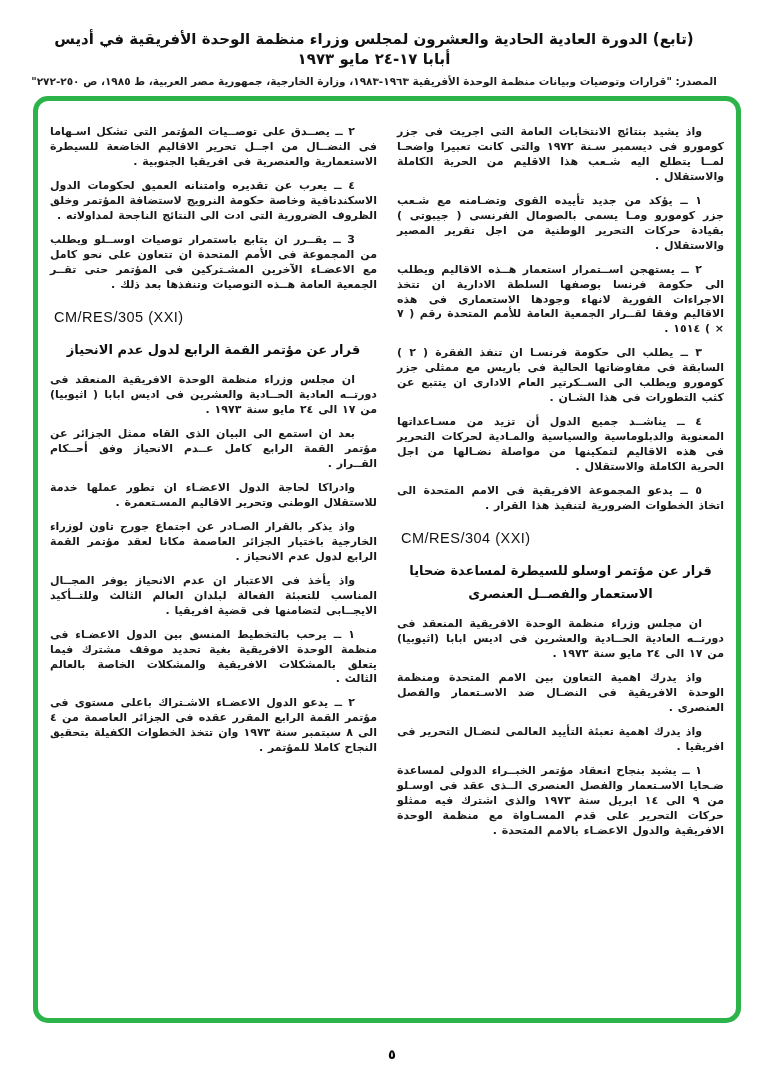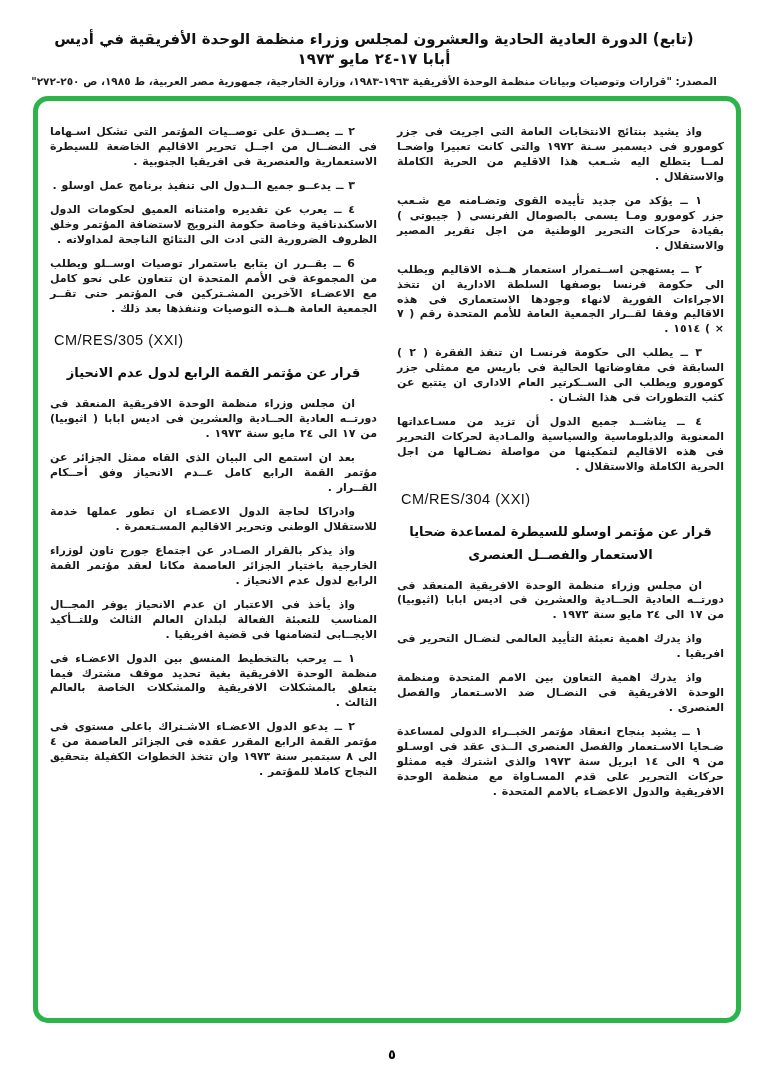--- a/index.html
+++ b/index.html
@@ -90,32 +90,32 @@
   <div class="header-line2">المصدر: "قرارات وتوصيات وبيانات منظمة الوحدة الأفريقية ١٩٦٣-١٩٨٣، وزارة الخارجية، جمهورية مصر العربية، ط ١٩٨٥، ص ٢٥٠-٢٧٢"</div>
 </div>
 
 <div class="content-box">
   <div class="col" id="col-right">
       <p class="para">واذ يشيد بنتائج الانتخابات العامة التى اجريت فى جزر كومورو فى ديسمبر سـنة ١٩٧٢ والتى كانت تعبيرا واضحـا لمــا يتطلع اليه شـعب هذا الاقليم من الحرية الكاملة والاستقلال .</p>
       <p class="para">١ ــ يؤكد من جديد تأييده القوى وتضـامنه مع شـعب جزر كومورو ومـا يسمى بالصومال الفرنسى ( جيبوتى ) بقيادة حركات التحرير الوطنية من اجل تقرير المصير والاستقلال .</p>
       <p class="para">٢ ــ يستهجن اســتمرار استعمار هــذه الاقاليم ويطلب الى حكومة فرنسا بوصفها السلطة الادارية ان تتخذ الاجراءات الفورية لانهاء وجودها الاستعمارى فى هذه الاقاليم وفقا لقــرار الجمعية العامة للأمم المتحدة رقم ( ٧ × ) ١٥١٤ .</p>
       <p class="para">٣ ــ يطلب الى حكومة فرنسـا ان تنفذ الفقرة ( ٢ ) السابقة فى مفاوضاتها الحالية فى باريس مع ممثلى جزر كومورو ويطلب الى الســكرتير العام الادارى ان يتتبع عن كثب التطورات فى هذا الشـان .</p>
       <p class="para">٤ ــ يناشــد جميع الدول أن تزيد من مسـاعداتها المعنوية والدبلوماسية والسياسية والمـادية لحركات التحرير فى هذه الاقاليم لتمكينها من مواصلة نضـالها من اجل الحرية الكاملة والاستقلال .</p>
+      <p class="para">٥ ــ يدعو المجموعة الافريقية فى الامم المتحدة الى اتخاذ الخطوات الضرورية لتنفيذ هذا القرار .</p>
       <div class="res-code">CM/RES/304 (XXI)</div>
       <div class="res-title">قرار عن مؤتمر اوسلو للسيطرة لمساعدة ضحايا الاستعمار والفصــل العنصرى</div>
       <p class="para">ان مجلس وزراء منظمة الوحدة الافريقية المنعقد فى دورتــه العادية الحــادية والعشرين فى اديس ابابا (اثيوبيا) من ١٧ الى ٢٤ مايو سنة ١٩٧٣ .</p>
+      <p class="para">واذ يدرك اهمية التعاون بين الامم المتحدة ومنظمة الوحدة الافريقية فى النضـال ضد الاسـتعمار والفصل العنصرى .</p>
       <p class="para">واذ يدرك اهمية تعبئة التأييد العالمى لنضـال التحرير فى افريقيا .</p>
-      <p class="para">واذ يدرك اهمية التعاون بين الامم المتحدة ومنظمة الوحدة الافريقية فى النضـال ضد الاسـتعمار والفصل العنصرى .</p>
       <p class="para">١ ــ يشيد بنجاح انعقاد مؤتمر الخبــراء الدولى لمساعدة ضـحايا الاسـتعمار والفصل العنصرى الــذى عقد فى اوسـلو من ٩ الى ١٤ ابريل سنة ١٩٧٣ والذى اشترك فيه ممثلو حركات التحرير على قدم المسـاواة مع منظمة الوحدة الافريقية والدول الاعضـاء بالامم المتحدة .</p>
     </div>
   <div class="col" id="col-left">
       <p class="para">٢ ــ يصــدق على توصــيات المؤتمر التى تشكل اسـهاما فى النضــال من اجــل تحرير الاقاليم الخاضعة للسيطرة الاستعمارية والعنصرية فى افريقيا الجنوبية .</p>
-      <p class="para">٣ ــ يدعــو جميع الــدول الى تنفيذ برنامج عمل اوسلو .</p>
       <p class="para">٤ ــ يعرب عن تقديره وامتنانه العميق لحكومات الدول الاسكندنافية وخاصة حكومة النرويج لاستضافة المؤتمر وخلق الظروف الضرورية التى ادت الى النتائج الناجحة لمداولاته .</p>
-      <p class="para">6 ــ يقــرر ان يتابع باستمرار توصيات اوســلو ويطلب من المجموعة فى الأمم المتحدة ان تتعاون على نحو كامل مع الاعضـاء الآخرين المشـتركين فى المؤتمر حتى تقــر الجمعية العامة هــذه التوصيات وتنفذها بعد ذلك .</p>
+      <p class="para">3 ــ يقــرر ان يتابع باستمرار توصيات اوســلو ويطلب من المجموعة فى الأمم المتحدة ان تتعاون على نحو كامل مع الاعضـاء الآخرين المشـتركين فى المؤتمر حتى تقــر الجمعية العامة هــذه التوصيات وتنفذها بعد ذلك .</p>
       <div class="res-code">CM/RES/305 (XXI)</div>
       <div class="res-title">قرار عن مؤتمر القمة الرابع لدول عدم الانحياز</div>
       <p class="para">ان مجلس وزراء منظمة الوحدة الافريقية المنعقد فى دورتــه العادية الحــادية والعشرين فى اديس ابابا ( اثيوبيا) من ١٧ الى ٢٤ مايو سنة ١٩٧٣ .</p>
       <p class="para">بعد ان استمع الى البيان الذى القاه ممثل الجزائر عن مؤتمر القمة الرابع كامل عــدم الانحياز وفق أحــكام القــرار .</p>
       <p class="para">وادراكا لحاجة الدول الاعضـاء ان تطور عملها خدمة للاستقلال الوطنى وتحرير الاقاليم المسـتعمرة .</p>
       <p class="para">واذ يذكر بالقرار الصـادر عن اجتماع جورج تاون لوزراء الخارجية باختيار الجزائر العاصمة مكانا لعقد مؤتمر القمة الرابع لدول عدم الانحياز .</p>
       <p class="para">واذ يأخذ فى الاعتبار ان عدم الانحياز يوفر المجــال المناسب للتعبئة الفعالة لبلدان العالم الثالث وللتــأكيد الايجــابى لتضامنها فى قضية افريقيا .</p>
       <p class="para">١ ــ يرحب بالتخطيط المنسق بين الدول الاعضـاء فى منظمة الوحدة الافريقية بغية تحديد موقف مشترك فيما يتعلق بالمشكلات الافريقية والمشكلات الخاصة بالعالم الثالث .</p>
       <p class="para">٢ ــ يدعو الدول الاعضـاء الاشـتراك باعلى مستوى فى مؤتمر القمة الرابع المقرر عقده فى الجزائر العاصمة من ٤ الى ٨ سبتمبر سنة ١٩٧٣ وان تتخذ الخطوات الكفيلة بتحقيق النجاح كاملا للمؤتمر .</p>
     </div>

